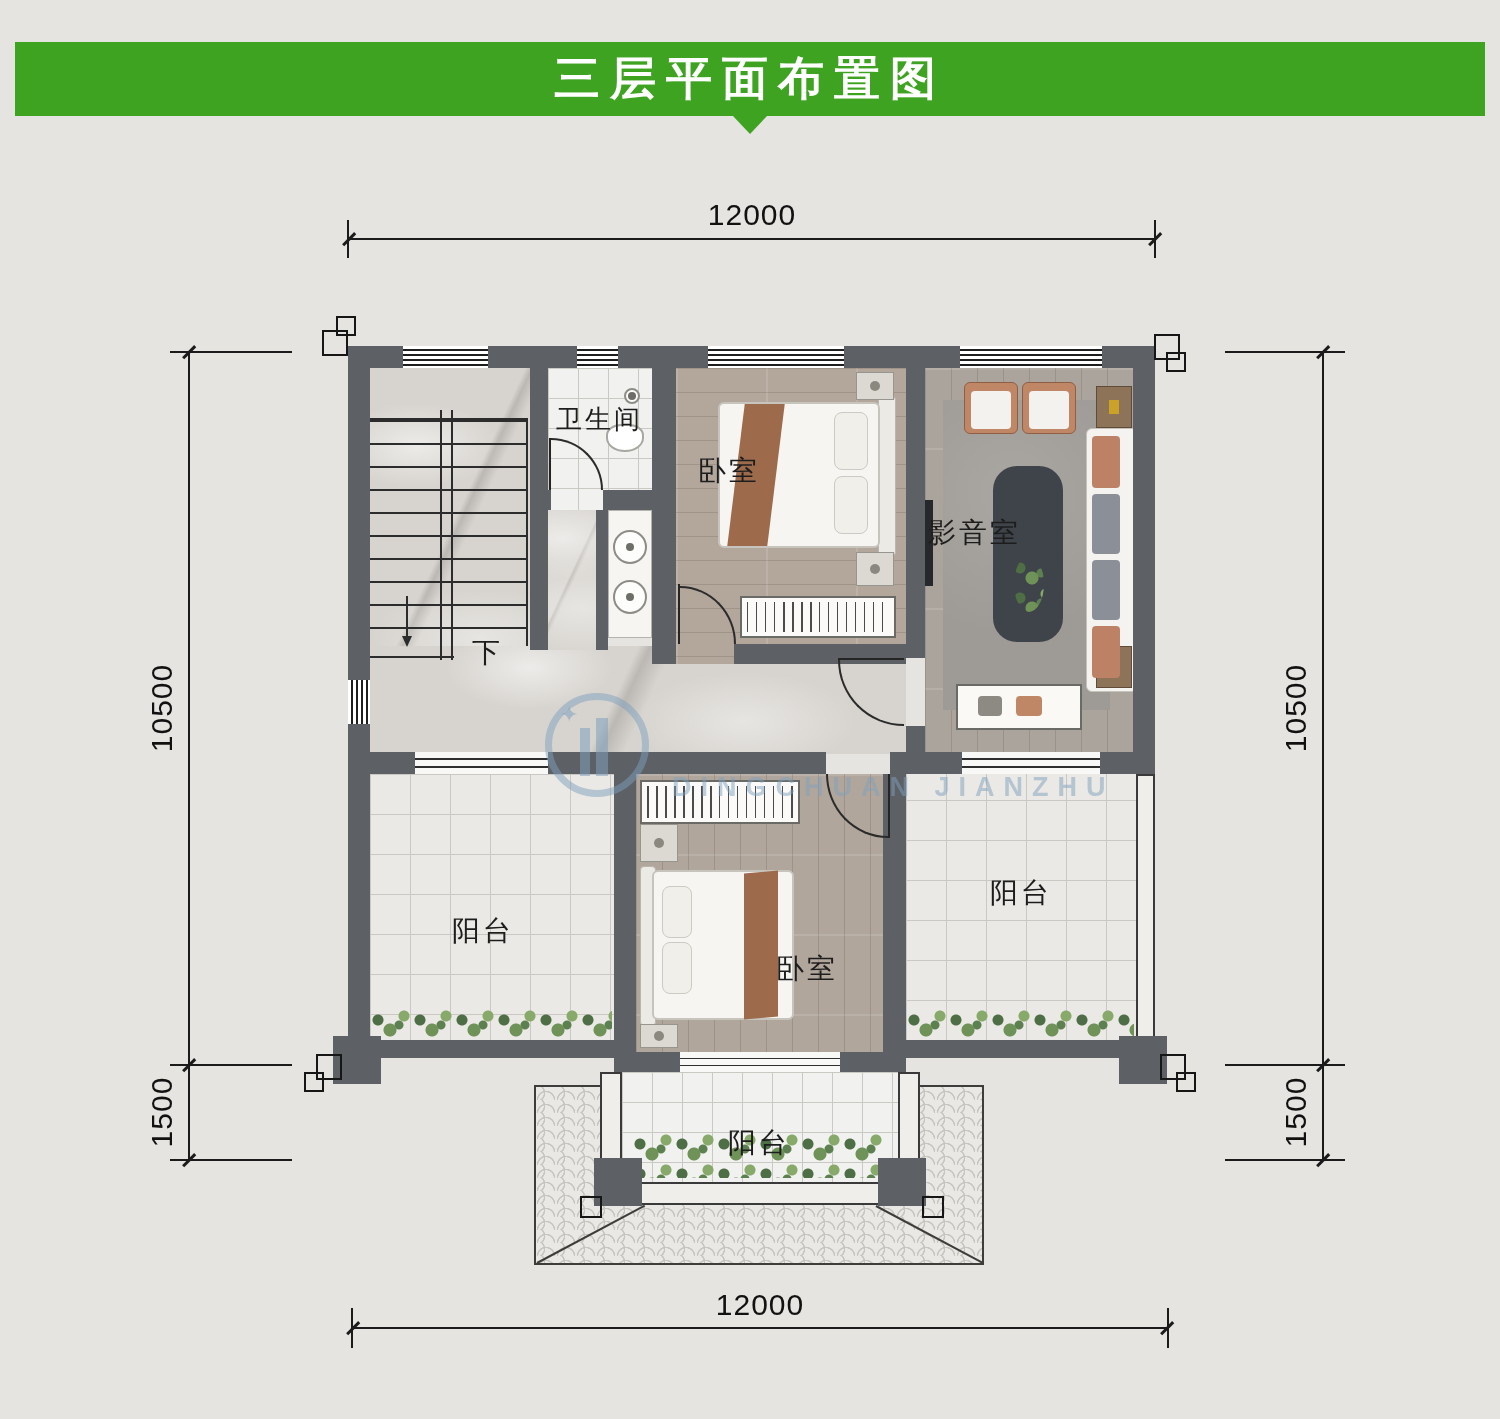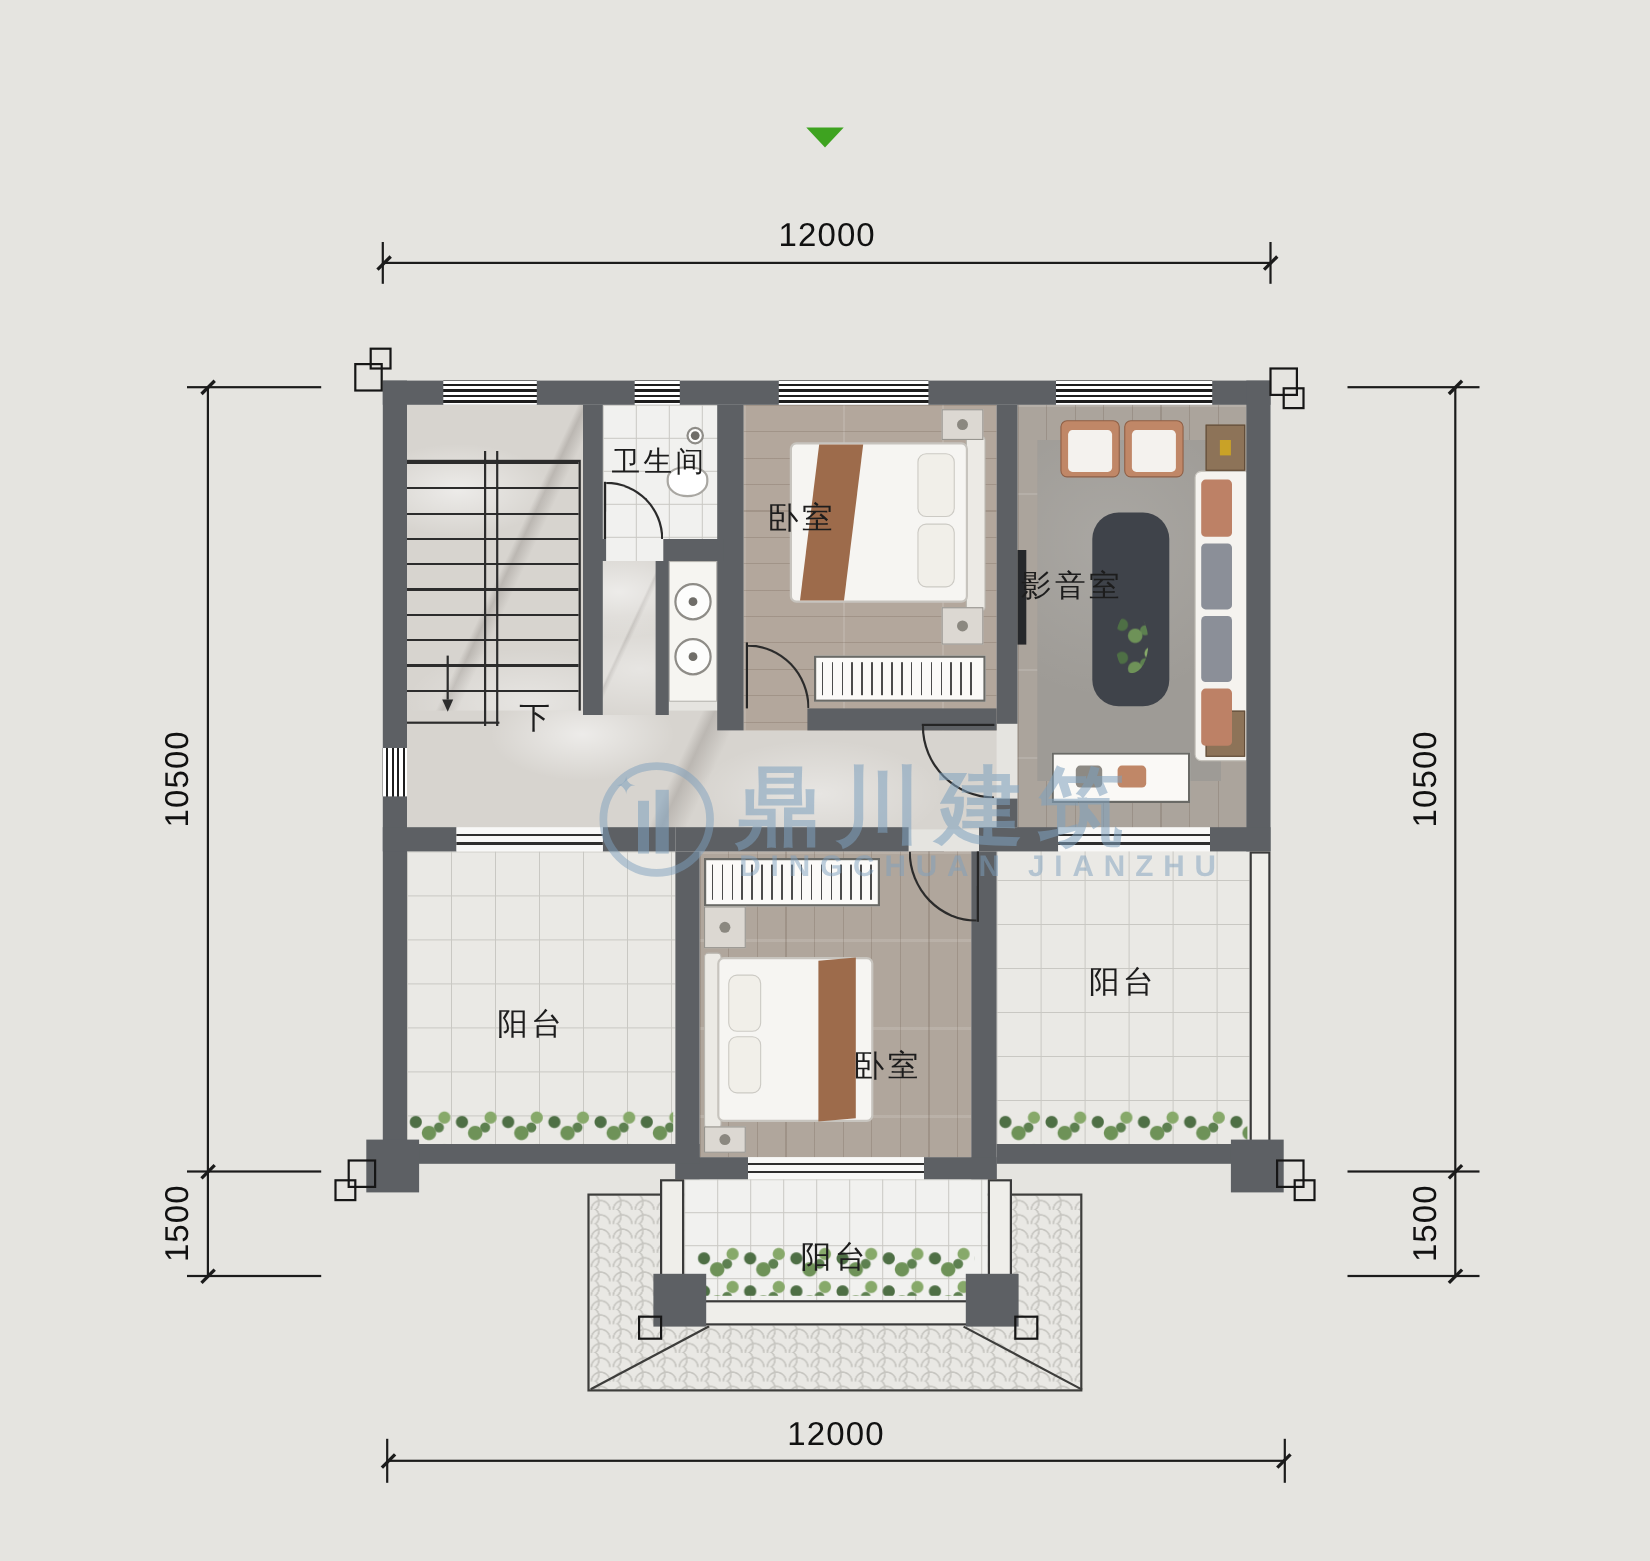--- a/index.html
+++ b/index.html
@@ -108,20 +108,23 @@
   
   .footer{position:absolute;left:0;top:1388px;width:1500px;height:31px;background:#3a3834;z-index:10;
     display:flex;align-items:center;justify-content:space-between;padding:0 10px;box-sizing:border-box;}
   .footer span{color:#fff;font-size:22px;white-space:nowrap;}
 </style>
 </head>
 <body>
 
 <div id="page">
 
+  <div class="banner">
+    <div class="banner-title">三层平面布置图</div>
+  </div>
   <div class="banner-tri"></div>
 
   <div class="marble" style="left:368px;top:368px;width:162px;height:386px;"></div>
   <div class="marble" style="left:368px;top:646px;width:538px;height:108px;"></div>
   <div class="marble" style="left:548px;top:510px;width:48px;height:140px;"></div>
   <div class="tile tile-s" style="left:548px;top:368px;width:110px;height:142px;"></div>
   <div class="wood-h" style="left:676px;top:368px;width:230px;height:296px;"></div>
   <div class="wood-v" style="left:925px;top:368px;width:208px;height:390px;"></div>
   <div class="rug" style="left:943px;top:400px;width:167px;height:310px;"></div>
   <div class="wood-v" style="left:636px;top:774px;width:247px;height:278px;background-color:#b0a69c;"></div>
@@ -298,16 +301,15 @@
   <div class="tick" style="left:1323px;top:1065px;"></div>
   <div class="tick" style="left:1323px;top:1160px;"></div>
   <div class="dimtext vlabel" style="left:1296px;top:708px;">10500</div>
   <div class="dimtext vlabel" style="left:1296px;top:1112px;">1500</div>
 
   <div class="wm wm-circle" style="left:545px;top:693px;">
     <div class="wm-bar" style="left:28px;top:28px;width:10px;height:48px;"></div>
     <div class="wm-bar" style="left:44px;top:18px;width:12px;height:58px;"></div>
     <div class="abs" style="left:8px;top:2px;font-size:22px;">✦</div>
   </div>
-  <div class="wm wm-cn" style="left:668px;top:682px;">鼎川建筑</div>
   <div class="wm wm-en" style="left:672px;top:772px;">DINGCHUAN JIANZHU</div>
 
 </div>
 
 </body></html>

